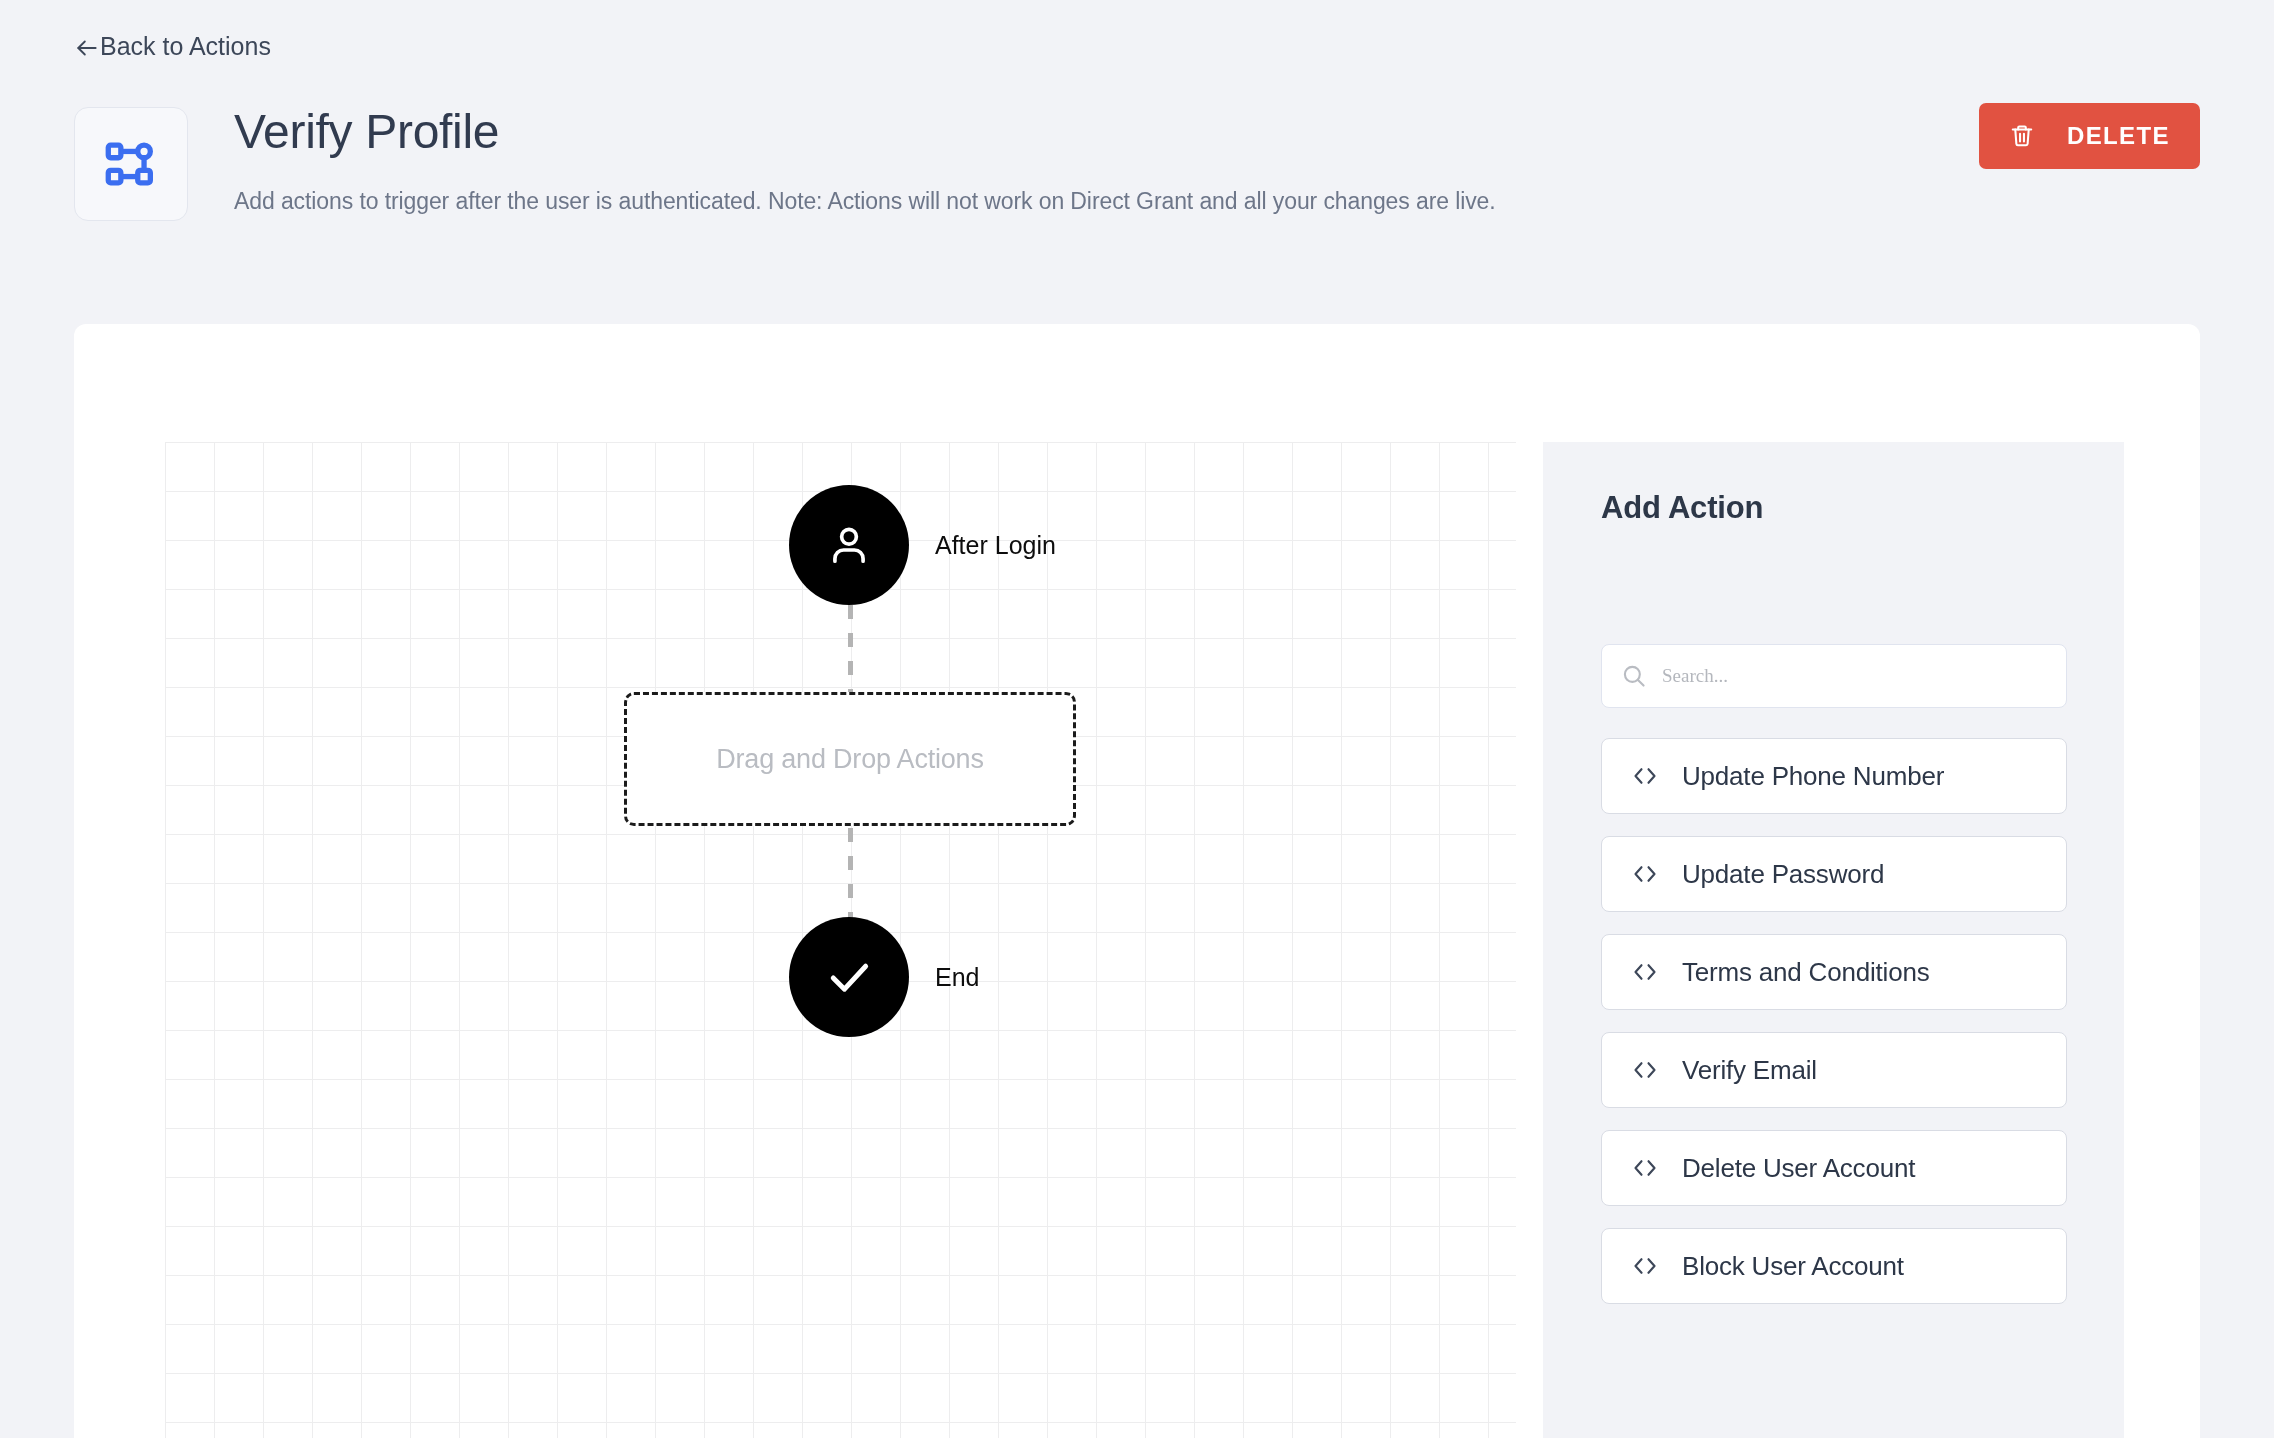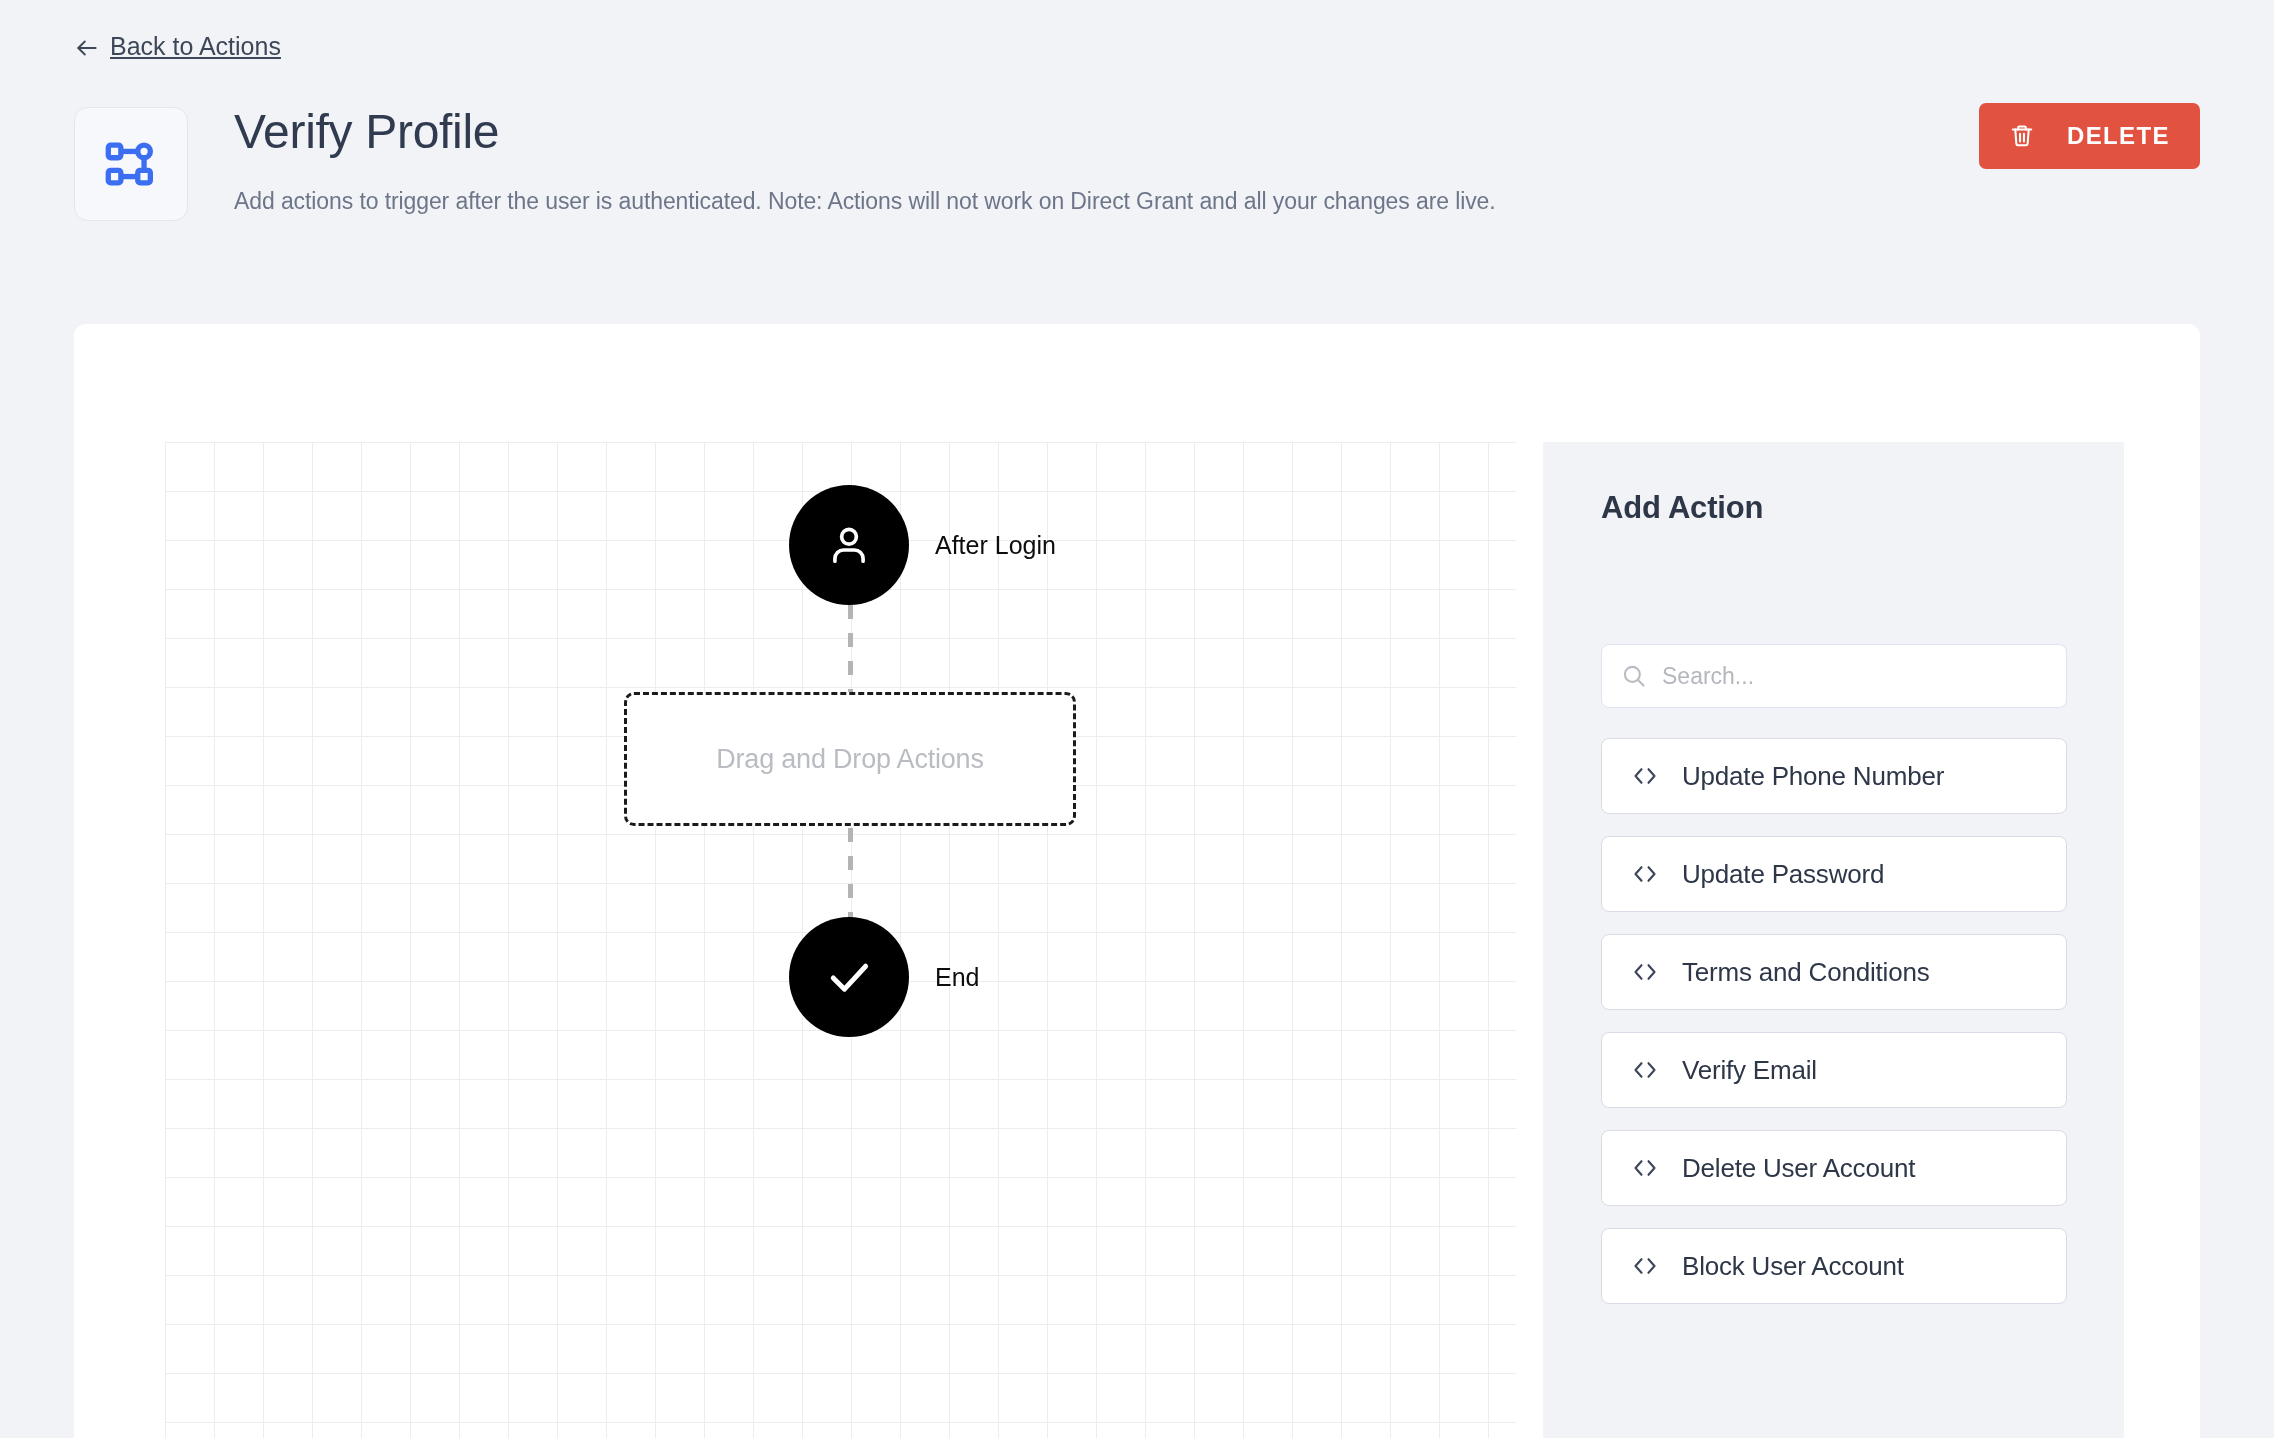--- a/index.html
+++ b/index.html
@@ -13,26 +13,25 @@
     -webkit-font-smoothing: antialiased;
   }
 
   
   .back-link {
     position: absolute;
     left: 74px;
     top: 32px;
     display: flex;
     align-items: center;
-    gap: 10px;
+    gap: 0;
     color: #3d4759;
     font-size: 25px;
     cursor: pointer;
     user-select: none;
-    text-decoration: underline;
   }
   .back-arrow {
     display: inline-block;
     width: 26px;
     height: 26px;
     position: relative;
     top: 1px;
   }
 
   
@@ -219,24 +218,24 @@
     border-radius: 8px;
     display: flex;
     align-items: center;
     padding: 0 18px;
     gap: 14px;
   }
   .search-input {
     border: none;
     outline: none;
     background: transparent;
-    font-size: 23px;
+    font-size: 19px;
     color: #2d3748;
     width: 100%;
-    font-family: Liberation Sans, sans-serif;
+    font-family: Liberation Serif, serif;
   }
   .search-input::placeholder { color: #b4b7bd; }
 
   .action-list {
     position: absolute;
     left: 58px;
     top: 296px;
     width: 466px;
   }
   .action-item {

